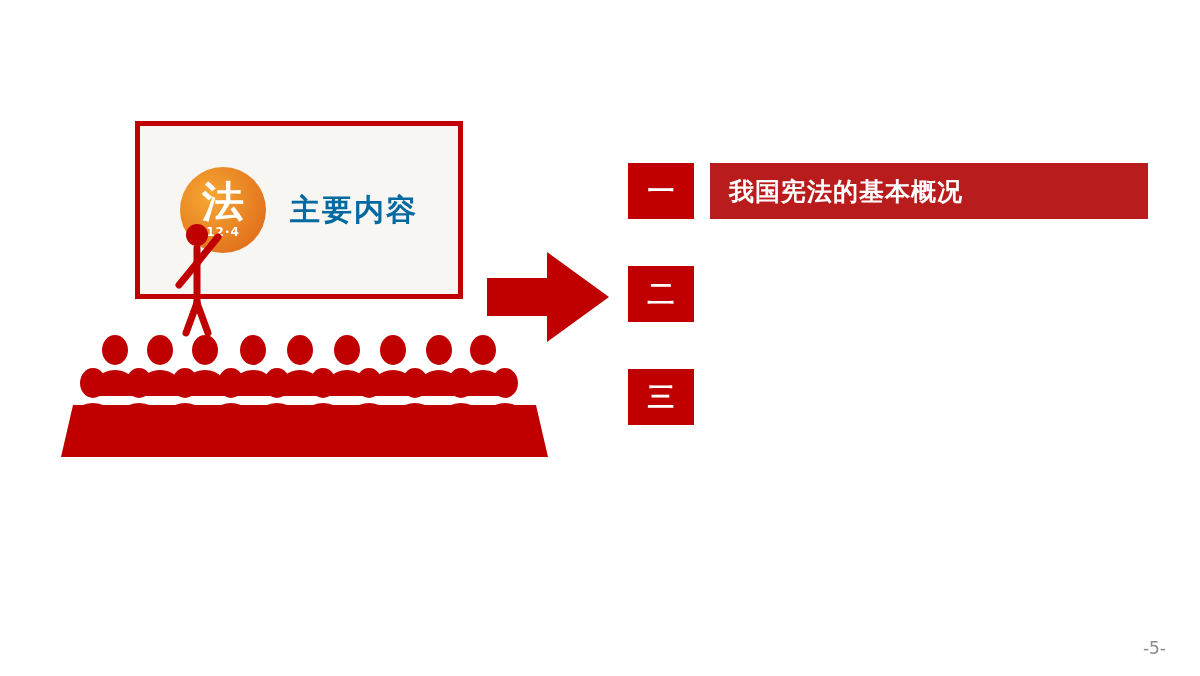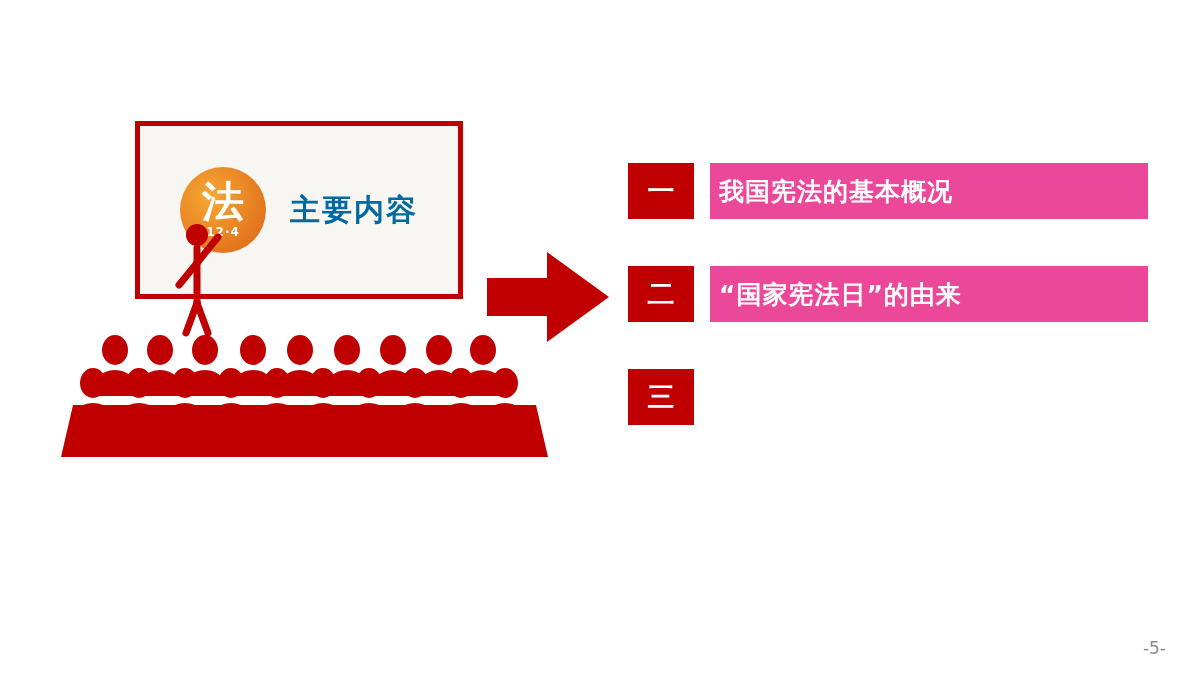--- a/index.html
+++ b/index.html
@@ -99,25 +99,25 @@
     background: #c00000;
     color: #ffffff;
     display: flex;
     align-items: center;
     justify-content: center;
     font-size: 27px;
     font-weight: bold;
   }
   .toc-bar {
     flex: 1;
-    background: #ec4899;
+    background: #b91c1c;
     color: #ffffff;
     display: flex;
     align-items: center;
-    padding-left: 9px;
+    padding-left: 19px;
     font-size: 25px;
     font-weight: bold;
     letter-spacing: 1px;
     white-space: nowrap;
   }
 
   
   .page-num {
     position: absolute;
     right: 34px;
@@ -190,21 +190,20 @@
 
   <div class="toc">
 
     <div class="toc-row">
       <div class="toc-num">一</div>
       <div class="toc-bar">我国宪法的基本概况</div>
     </div>
 
     <div class="toc-row">
       <div class="toc-num">二</div>
-      <div class="toc-bar">“国家宪法日”的由来</div>
     </div>
 
     <div class="toc-row">
       <div class="toc-num">三</div>
     </div>
 
   </div>
 
   <div class="page-num">-5-</div>
 

